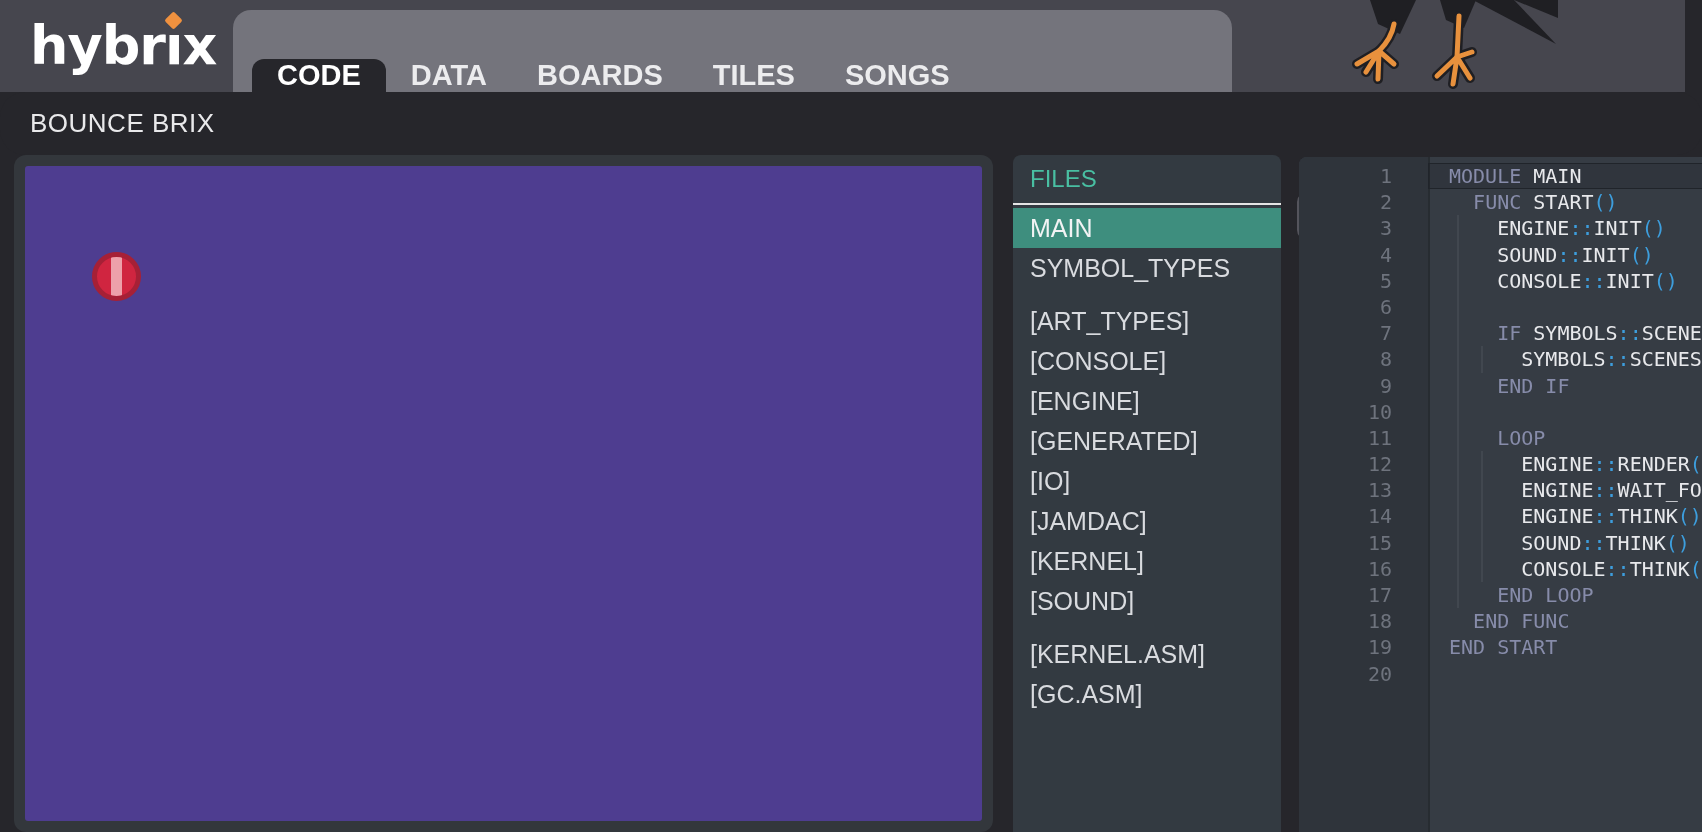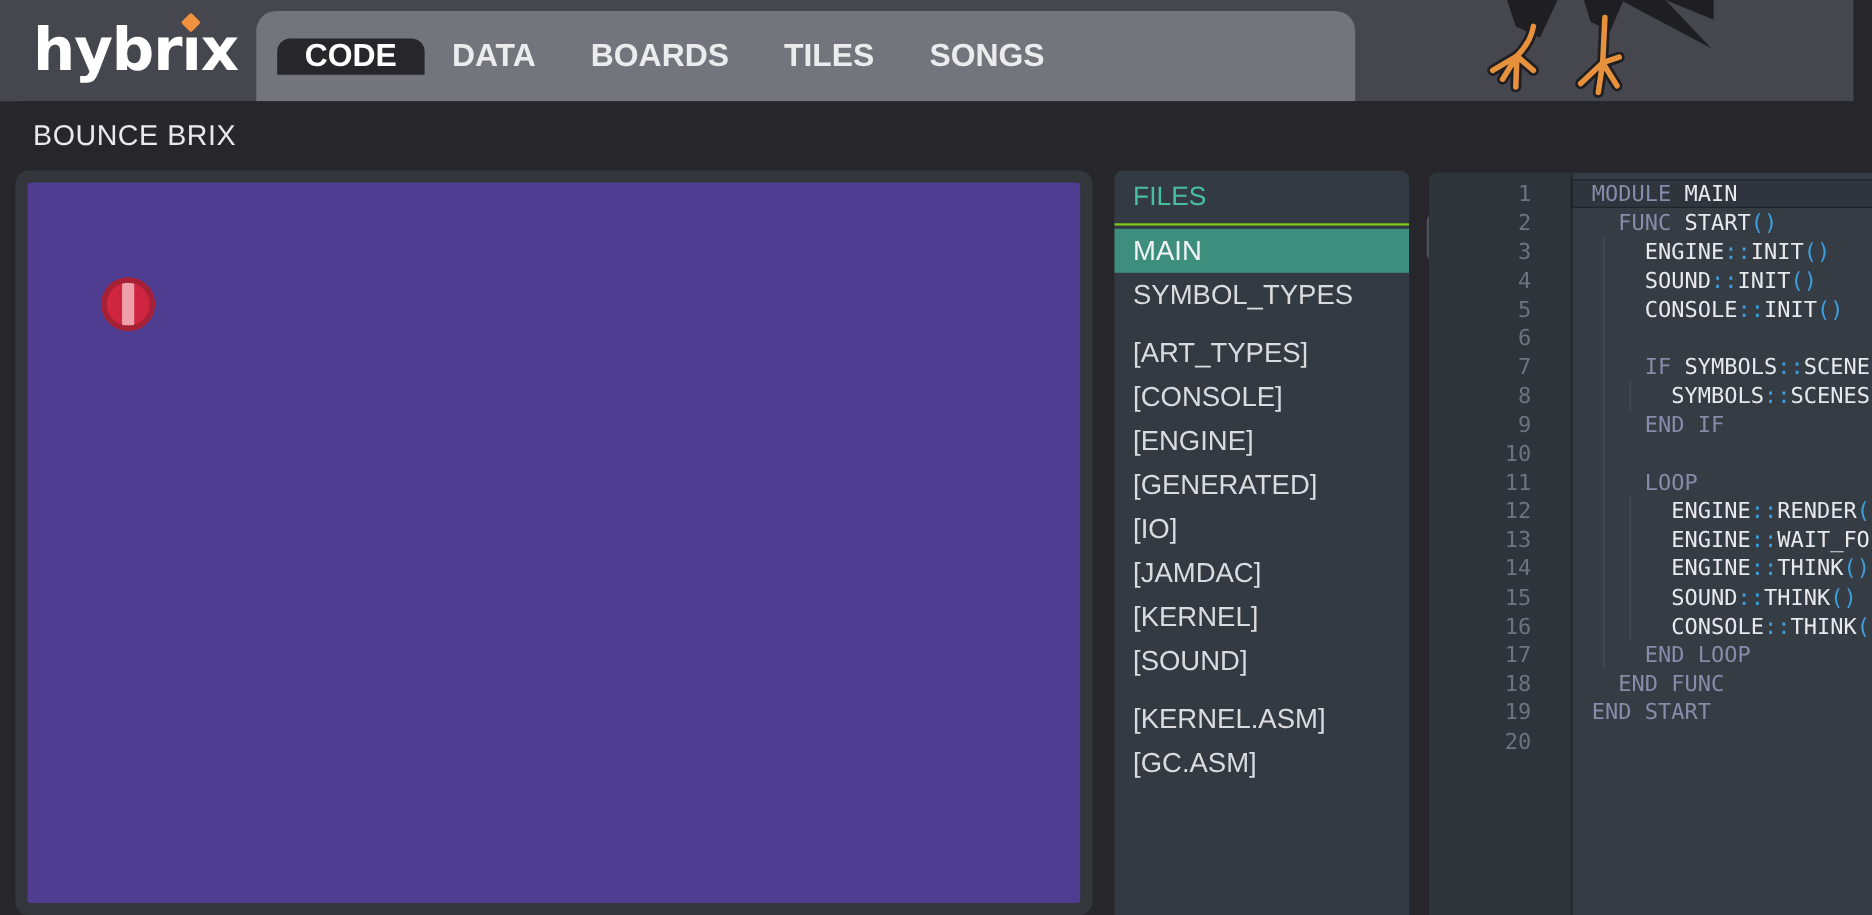--- a/index.html
+++ b/index.html
@@ -10,21 +10,21 @@
     -webkit-font-smoothing:antialiased;
   }
   
   .header{position:absolute;left:0;top:0;width:1685px;height:92px;background:var(--header-bg);}
   .logo{position:absolute;left:30px;top:6px;font-family:"DejaVu Sans",sans-serif;
     font-weight:bold;font-size:54px;color:#fff;letter-spacing:-1px;line-height:80px;}
   .logo .ii{position:relative;display:inline-block;}
   .logo .diamond{position:absolute;left:50%;top:8px;width:13px;height:13px;margin-left:-7px;
     background:var(--orange);transform:rotate(45deg);border-radius:2px;}
   .tabbar{position:absolute;left:233px;top:10px;width:999px;height:82px;
-    background:var(--tabbar-bg);border-radius:18px 18px 0 0;display:flex;align-items:center;padding-left:19px;box-sizing:border-box;}
+    background:var(--tabbar-bg);border-radius:18px 18px 0 0;display:flex;align-items:flex-end;padding-left:19px;box-sizing:border-box;}
   .tab{display:flex;align-items:center;padding:0 25px;font-size:29px;font-weight:bold;
     color:#ececee;letter-spacing:0;cursor:default;}
   .tab.active{background:var(--active-bg);border-radius:12px 12px 0 0;color:#ffffff;}
   .bird{position:absolute;left:1318px;top:0;}
   
   .toolbar{position:absolute;left:0;top:92px;width:1702px;height:63px;background:var(--page-bg);border-radius:25px;}
   .proj-title{position:absolute;left:30px;top:0;height:63px;display:flex;align-items:center;
     font-size:26px;color:#e9e9eb;letter-spacing:0.5px;}
   .btn{position:absolute;top:103px;height:44px;border-radius:9px;display:flex;align-items:center;
     justify-content:center;box-sizing:border-box;gap:10px;}
@@ -47,36 +47,36 @@
   .game-frame{position:absolute;left:14px;top:155px;width:979px;height:677px;background:var(--frame-bg);
     border-radius:12px;box-sizing:border-box;padding:11px;}
   .game-viewport{position:relative;width:100%;height:100%;background:var(--game-bg);border-radius:3px;overflow:hidden;}
   .ball{position:absolute;left:67px;top:86px;width:49px;height:49px;border-radius:50%;
     background:var(--ball-fill);border:5px solid var(--ball-ring);box-sizing:border-box;overflow:hidden;}
   .ball .stripe{position:absolute;left:50%;top:0;width:11px;height:100%;margin-left:-5.5px;background:var(--ball-stripe);}
   
   .files{position:absolute;left:1013px;top:155px;width:268px;height:677px;background:var(--panel-bg);
     border-radius:8px 8px 0 0;box-sizing:border-box;overflow:hidden;}
   .files-heading{height:48px;display:flex;align-items:center;padding-left:17px;font-size:24px;
-    color:var(--teal);border-bottom:2px solid #84cc16;}
+    color:var(--teal);border-bottom:2px solid #e5e5e5;}
   .file-row{height:40px;display:flex;align-items:center;padding-left:17px;font-size:25px;color:#d9dbdf;cursor:default;}
   .file-row.selected{background:var(--teal-sel);color:#f2f3f4;}
   .file-gap{height:13px;}
   .files-body{padding-top:3px;}
   
   .editor{position:absolute;left:1299px;top:157px;width:420px;height:675px;background:var(--editor-bg);
     border-radius:8px 0 0 0;overflow:hidden;}
   .gutter-bg{position:absolute;left:0;top:0;bottom:0;width:129px;background:var(--gutter-bg);
     border-right:2px solid #272c31;box-sizing:content-box;}
   .code-lines{position:absolute;left:0;top:6px;right:0;font-family:"DejaVu Sans Mono",monospace;
     font-size:20px;line-height:26.2px;}
   .code-line{display:flex;height:26.2px;}
   .code-line .ln{width:129px;flex:0 0 129px;text-align:right;padding-right:36px;box-sizing:border-box;
     color:var(--linenum);}
-  .code-line .ct{white-space:pre;padding-left:19px;color:var(--id);}
+  .code-line .ct{white-space:pre;padding-left:4px;color:var(--id);margin-left:17px;}
   .tok-kw{color:var(--kw);}
   .tok-id{color:var(--id);}
   .tok-op{color:var(--op);}
   .active-line{position:absolute;left:129px;right:0;top:6px;height:26px;border:1px solid #20242a;
     background:rgba(0,0,0,0.10);box-sizing:border-box;}
   .iguide{position:absolute;width:2px;background:rgba(255,255,255,0.06);}
   .g1{left:158px;top:58px;height:393px;}
   .g2a{left:182px;top:189px;height:27px;}
   .g2b{left:182px;top:294px;height:131px;}
   svg{display:block;}

